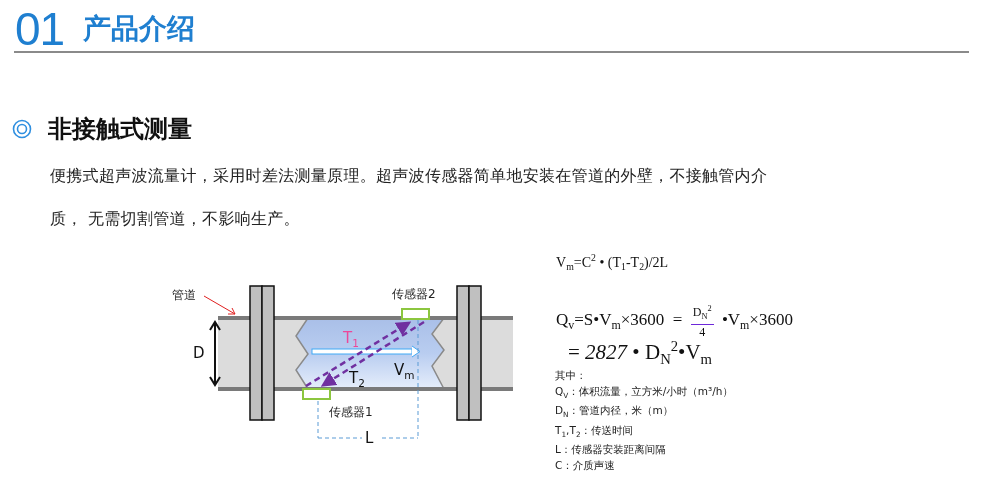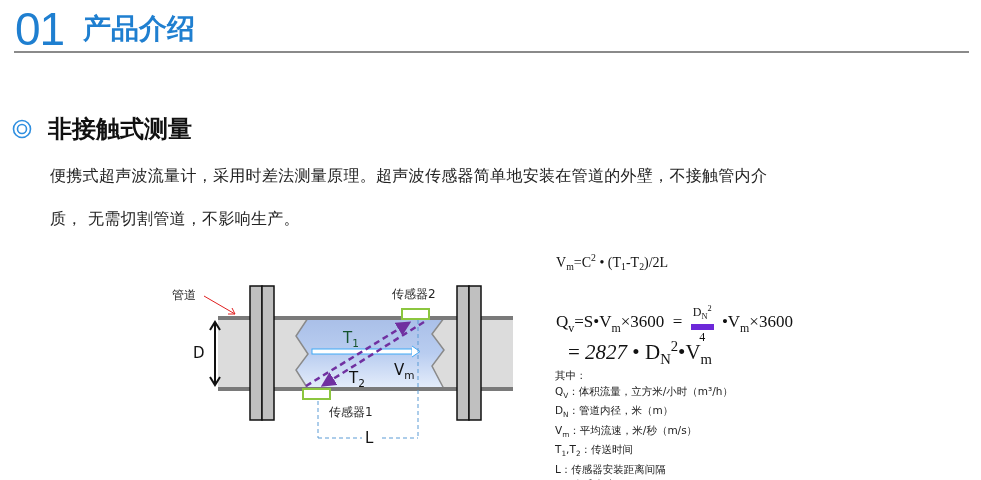--- a/index.html
+++ b/index.html
@@ -12,21 +12,21 @@
   .sec-heading { left: 48px; top: 112px; font-weight: bold; font-size: 24px; color: #111; line-height: 34px; font-family: Liberation Serif, serif; }
   .para { left: 50px; font-size: 16px; color: #222; line-height: 20px; white-space: nowrap; letter-spacing: 0.3px; }
   .p1 { top: 166px; }
   .p2 { top: 209px; }
   .diagram { left: 160px; top: 270px; width: 380px; height: 200px; }
   .formula { font-family: "Liberation Serif", "DejaVu Serif", serif; color: #111; white-space: nowrap; }
   .f1 { left: 556px; top: 252px; font-size: 14px; }
   .f2 { left: 556px; top: 302px; font-size: 17px; }
   .f3 { left: 568px; top: 338px; font-size: 21px; }
   .frac { display: inline-block; vertical-align: middle; text-align: center; margin: 0 4px; font-size: 12px; }
-  .frac .num { display: block; border-bottom: 6px solid #6d28d9; padding: 0 2px; line-height: 14px; }
+  .frac .num { display: block; border-bottom: 1px solid #6d28d9; padding: 0 2px; line-height: 14px; }
   .frac .den { display: block; line-height: 14px; }
   .legend { left: 555px; top: 368px; font-size: 10.5px; color: #222; line-height: 15.5px; }
   .legend div { white-space: nowrap; }
   sub, sup { font-size: 70%; }
   .diag-label { font-size: 12px; color: #222; }
 </style>
 </head>
 <body>
 
 <div class="abs title-num">01</div>
@@ -96,37 +96,36 @@
     <line x1="158" y1="131" x2="158" y2="168" stroke="#5b9bd5" stroke-width="1" stroke-dasharray="4,3"></line>
     <line x1="258" y1="50" x2="258" y2="168" stroke="#5b9bd5" stroke-width="1" stroke-dasharray="4,3"></line>
     <line x1="158" y1="168" x2="202" y2="168" stroke="#5b9bd5" stroke-width="1" stroke-dasharray="4,3"></line>
     <line x1="222" y1="168" x2="258" y2="168" stroke="#5b9bd5" stroke-width="1" stroke-dasharray="4,3"></line>
   </svg>
   <div class="abs diag-label" style="left:12px;top:17px;">管道</div>
   <div class="abs diag-label" style="left:232px;top:16px;">传感器2</div>
   <div class="abs diag-label" style="left:169px;top:134px;">传感器1</div>
   <div class="abs" style="left:33px;top:74px;font-size:15px;color:#111;">D</div>
   <div class="abs" style="left:205px;top:159px;font-size:15px;color:#111;">L</div>
-  <div class="abs" style="left:183px;top:59px;font-size:15px;color:#14532d;"><span>T</span><sub>1</sub></div>
+  <div class="abs" style="left:183px;top:59px;font-size:15px;color:#ec4899;"><span>T</span><sub>1</sub></div>
   <div class="abs" style="left:189px;top:99px;font-size:15px;color:#111;text-align:center;"><span>T</span><sub>2</sub></div>
   <div class="abs" style="left:234px;top:91px;font-size:15px;color:#111;"><span>V</span><sub>m</sub></div>
 </div>
 
 <div class="abs formula f1">
   <span>V</span><sub>m</sub><span>=C</span><sup>2</sup><span> • (T</span><sub>1</sub><span>-T</span><sub>2</sub><span>)/2L</span>
 </div>
 <div class="abs formula f2">
   <span>Q</span><sub>v</sub><span>=S•V</span><sub>m</sub><span style="white-space:pre">×3600  =</span>
   <span class="frac"><span class="num"><span>D</span><sub>N</sub><sup>2</sup></span><span class="den">4</span></span><span> •V</span><sub>m</sub><span>×3600</span>
 </div>
 <div class="abs formula f3">
   <span style="white-space:pre">= </span><i>2827</i><span> • D</span><sub>N</sub><sup>2</sup><span>•V</span><sub>m</sub>
 </div>
 
 <div class="abs legend">
   <div>其中：</div>
   <div><span>Q</span><sub>V</sub><span>：体积流量，立方米/小时（m³/h）</span></div>
   <div><span>D</span><sub>N</sub><span>：管道内径，米（m）</span></div>
-  <div><span>V</span><sub>m</sub><span>：平均流速，米/秒（m/s）</span></div>
   <div><span>T</span><sub>1</sub><span>,T</span><sub>2</sub><span>：传送时间</span></div>
   <div><span>L</span><span>：传感器安装距离间隔</span></div>
   <div><span>C</span><span>：介质声速</span></div>
 </div>
 
 </body></html>

